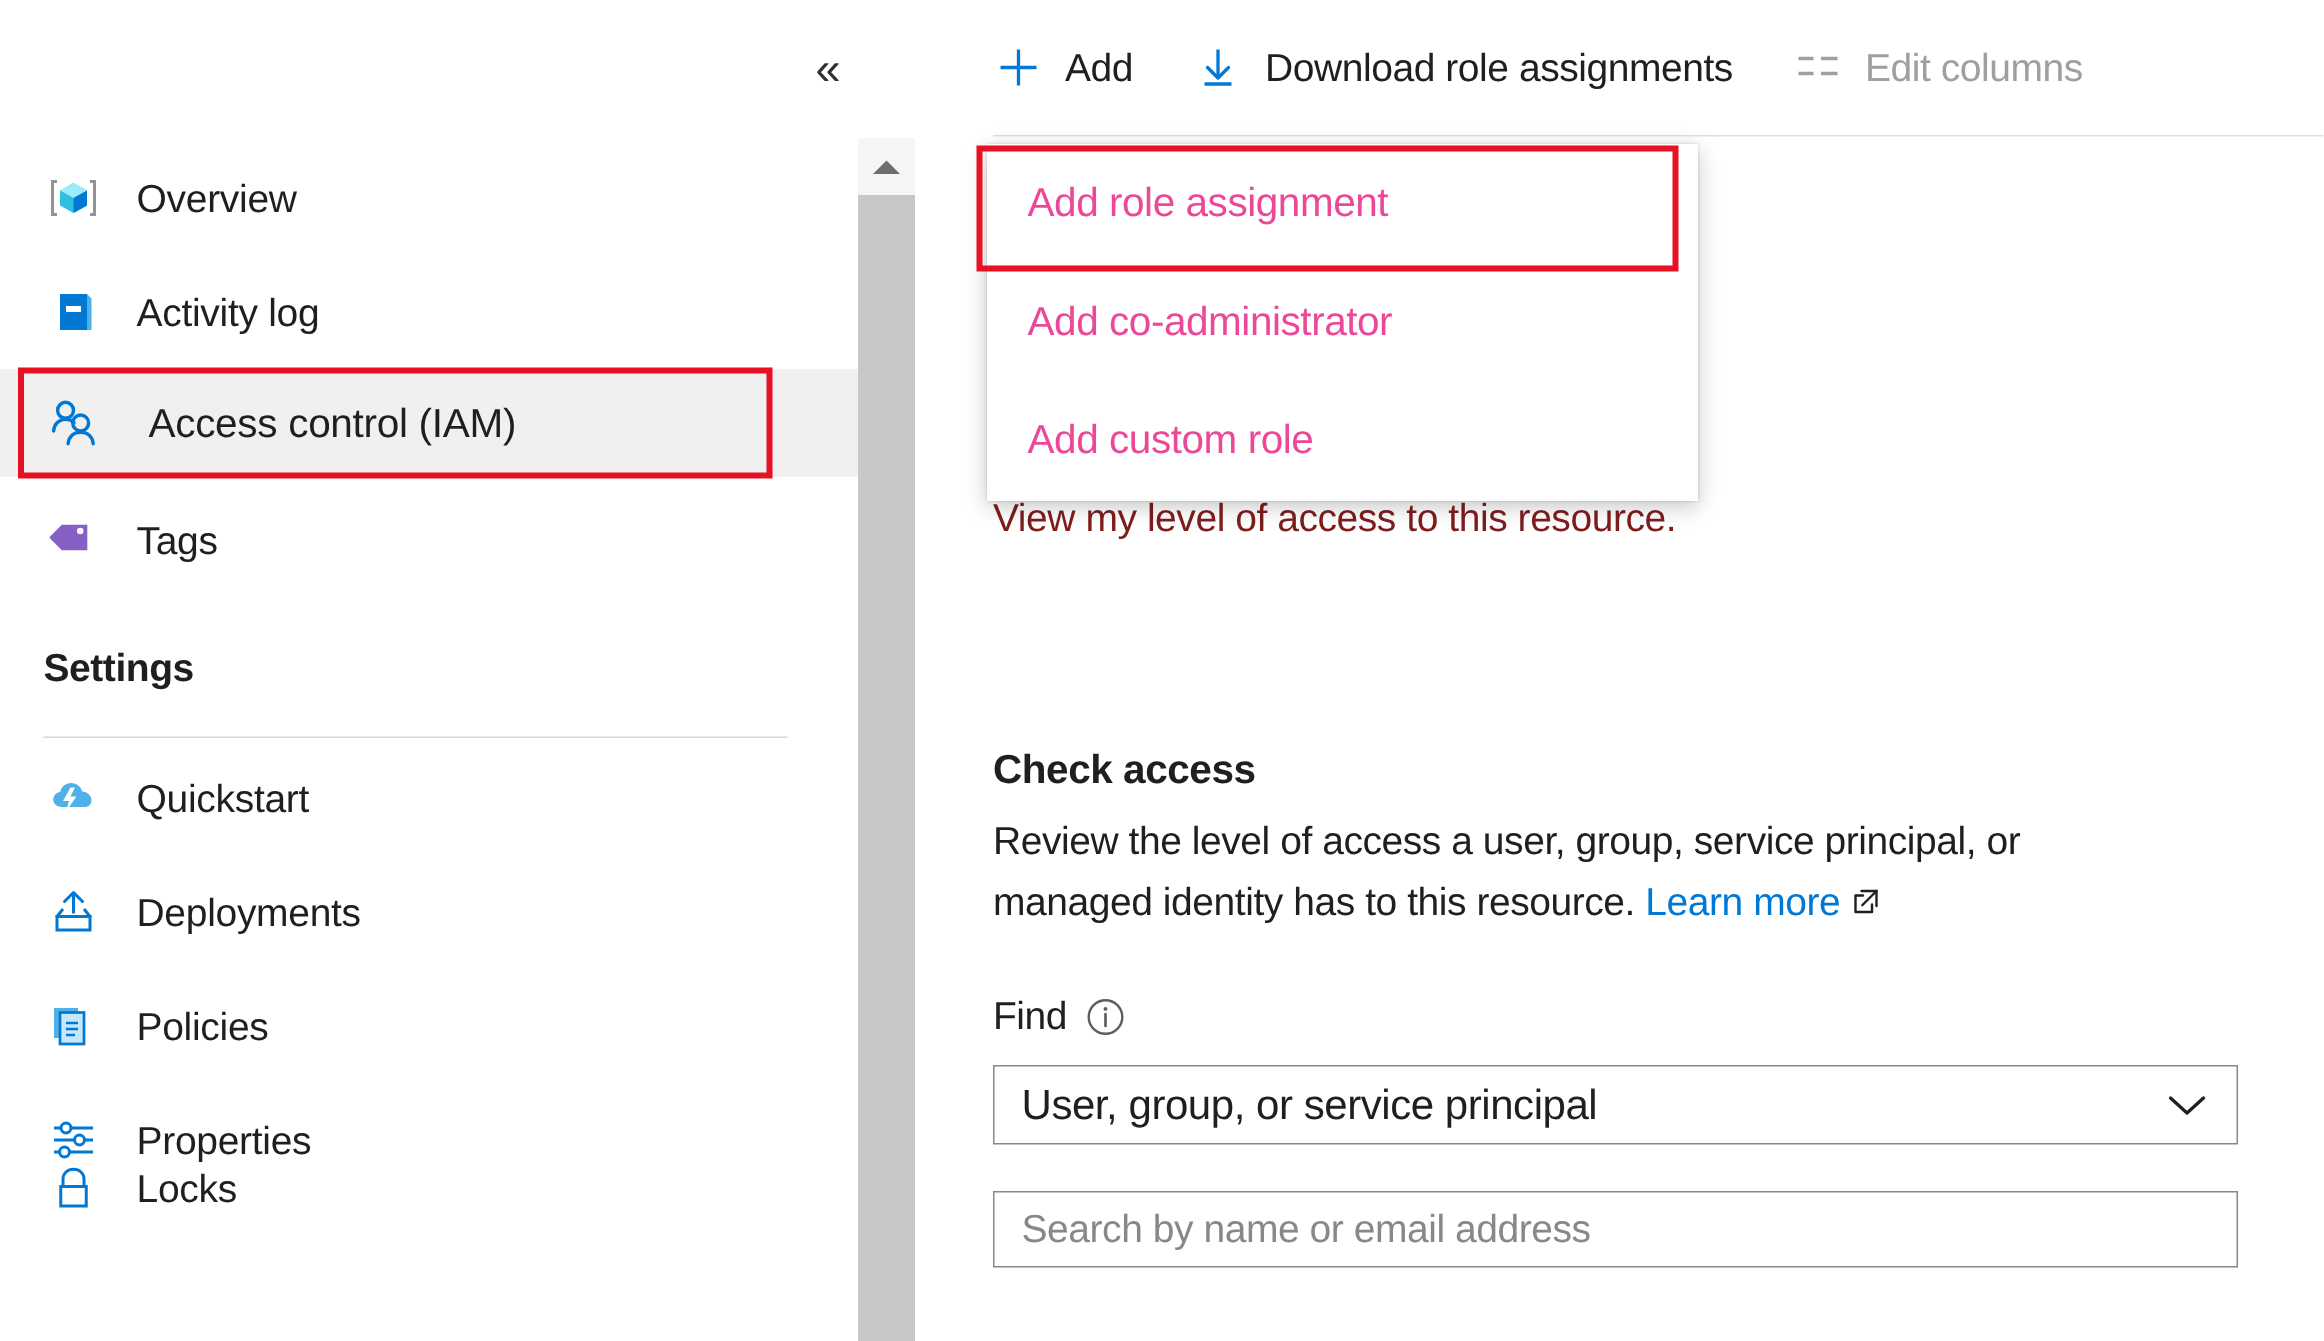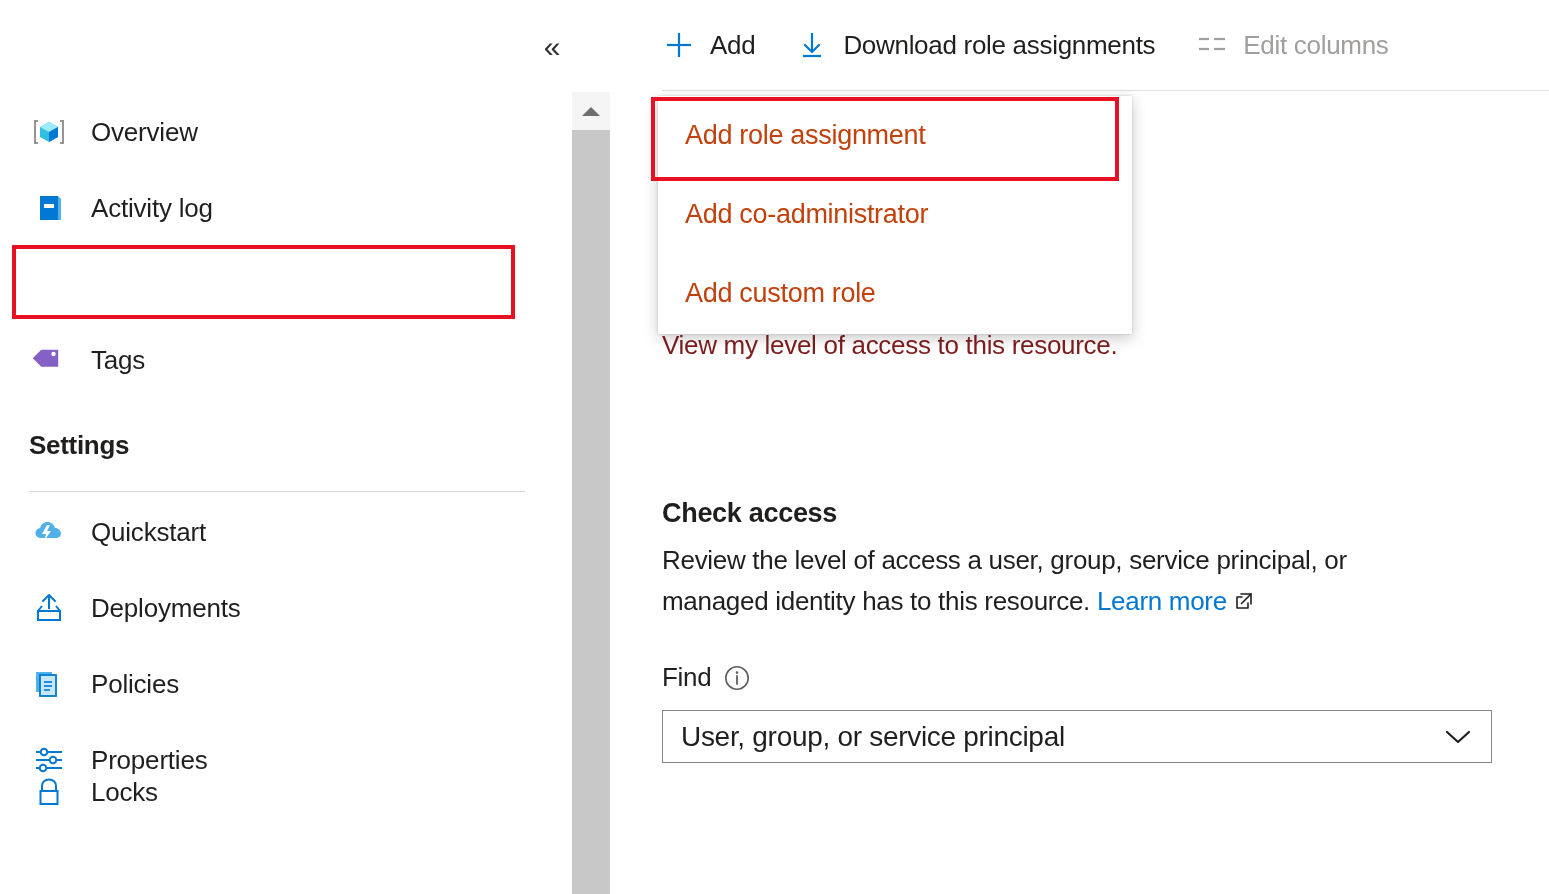--- a/index.html
+++ b/index.html
@@ -363,21 +363,21 @@
   .menu-item {
     position: absolute;
     left: 0;
     width: 474px;
     height: 79px;
     display: flex;
     align-items: center;
     padding-left: 27px;
     box-sizing: border-box;
     font-size: 27px;
-    color: #c2410c;
+    color: #ec4899;
     cursor: pointer;
     white-space: nowrap;
     letter-spacing: -0.3px;
   }
   #menu-highlight {
     position: absolute;
     left: 651px; top: 97px;
     width: 468px; height: 84px;
     border: 4px solid #e81123;
     box-sizing: border-box;
@@ -413,20 +413,31 @@
       <span class="nav-icon">
         <svg viewBox="0 0 32 32" width="32" height="32">
           <path d="M7 4 H25 V28 H7 Z" fill="#0078d4"></path>
           <path d="M25 4 L28 7 V28 L25 28 Z" fill="#50b0e8"></path>
           <rect x="11" y="12" width="10" height="4" fill="#ffffff"></rect>
         </svg>
       </span>
       <span class="nav-label">Activity log</span>
     </div>
 
+    <div class="nav-item selected" style="top:246px;">
+      <span class="nav-icon">
+        <svg viewBox="0 0 34 34" width="36" height="36">
+          <circle cx="12" cy="9" r="5" fill="none" stroke="#0078d4" stroke-width="2.2"></circle>
+          <path d="M4.5 22 C5 16.5 9 14.6 12 14.6 C14 14.6 16 15.3 17.3 16.8" fill="none" stroke="#0078d4" stroke-width="2.2" stroke-linecap="round"></path>
+          <circle cx="21.5" cy="17" r="5" fill="none" stroke="#0078d4" stroke-width="2.2"></circle>
+          <path d="M13.6 30 C14.2 25 17.8 22.8 21.5 22.8 C25.2 22.8 28.8 25 29.4 30" fill="none" stroke="#0078d4" stroke-width="2.2" stroke-linecap="round"></path>
+        </svg>
+      </span>
+      <span class="nav-label">Access control (IAM)</span>
+    </div>
 
     <div class="nav-item" style="top:324px;">
       <span class="nav-icon">
         <svg viewBox="0 0 32 32" width="32" height="32">
           <path d="M17 3 L29 15 L17 27 L5 15 L5 3 Z" fill="#8661c5" transform="rotate(-45 16 15)"></path>
           <circle cx="20.5" cy="10" r="2.2" fill="#ffffff"></circle>
         </svg>
       </span>
       <span class="nav-label">Tags</span>
     </div>
@@ -575,20 +586,23 @@
 
     <div id="find-select">
       <span id="find-select-value">User, group, or service principal</span>
       <span id="find-select-chevron">
         <svg viewBox="0 0 30 18" width="30" height="18">
           <polyline points="4,4 15,14 26,4" fill="none" stroke="#201f1e" stroke-width="2.2" stroke-linecap="round" stroke-linejoin="round"></polyline>
         </svg>
       </span>
     </div>
 
+    <div id="principal-search">
+      <span id="principal-search-placeholder">Search by name or email address</span>
+    </div>
   </div>
 
   <div id="add-menu">
     <div class="menu-item" style="top:0px;">Add role assignment</div>
     <div class="menu-item" style="top:79px;">Add co-administrator</div>
     <div class="menu-item" style="top:158px;">Add custom role</div>
   </div>
   <div id="menu-highlight"></div>
 
 </div>

